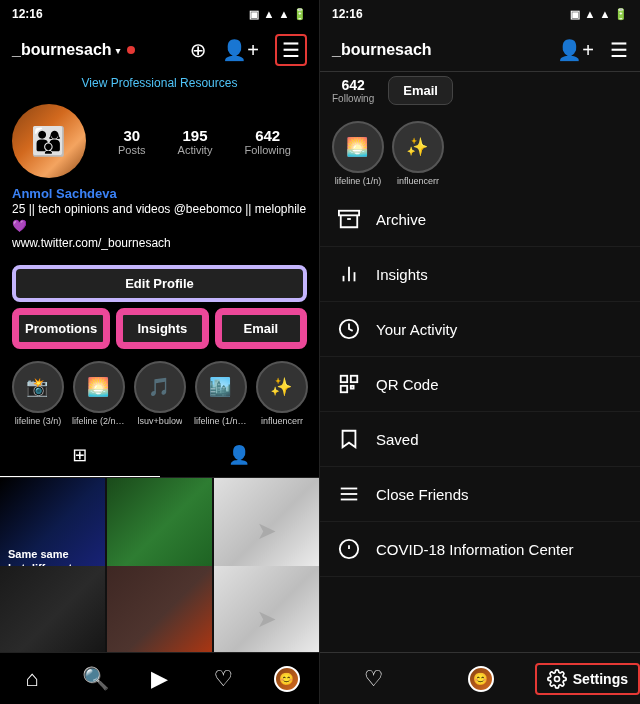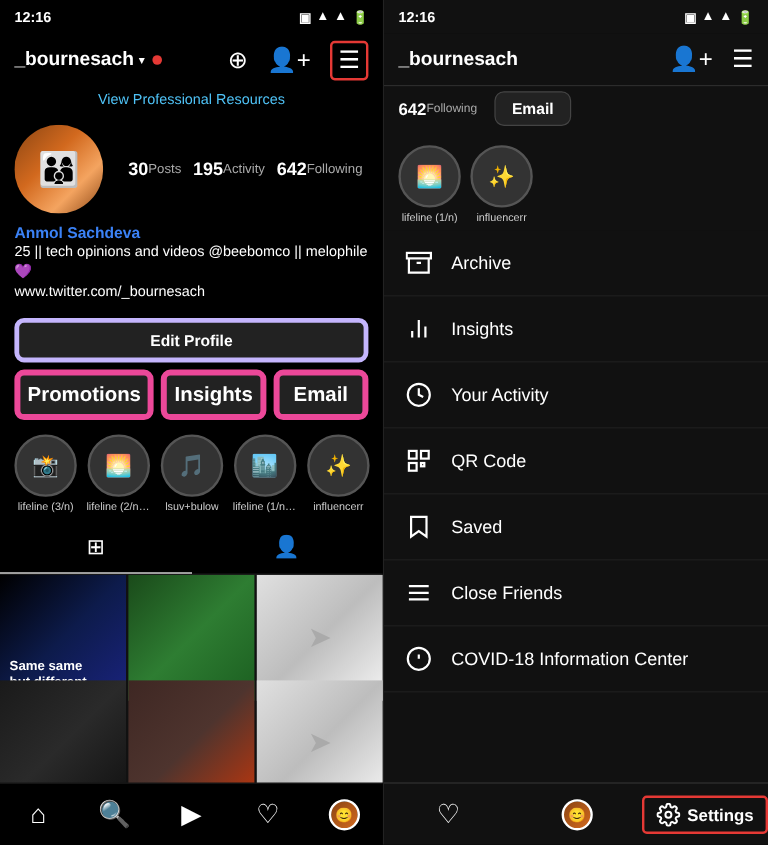--- a/index.html
+++ b/index.html
@@ -140,21 +140,21 @@
       align-items: center;
       justify-content: center;
       font-size: 28px;
     }
     .stats-row {
       display: flex;
       flex: 1;
       justify-content: space-around;
       text-align: center;
     }
-    .stat-item { display: flex; flex-direction: row; align-items: center; }
+    .stat-item { display: flex; flex-direction: column; align-items: center; }
     .stat-num { color: #fff; font-size: 15px; font-weight: 700; }
     .stat-label { color: #aaa; font-size: 11px; }
 
     .profile-info {
       margin-top: 8px;
     }
     .profile-name { color: #3b82f6; font-size: 13px; font-weight: 700; }
     .profile-bio { color: #fff; font-size: 12px; line-height: 1.4; }
 
     
@@ -176,24 +176,24 @@
       margin-bottom: 6px;
     }
     .btn-row {
       display: flex;
       gap: 6px;
     }
     .btn-small {
       flex: 1;
       background: #222;
       color: #fff;
-      border: 5px solid #ec4899;
+      border: 7px solid #ec4899;
       border-radius: 8px;
       padding: 6px;
-      font-size: 17px;
+      font-size: 13px;
       font-weight: 600;
       cursor: pointer;
       text-align: center;
     }
 
     
     .stories-row {
       display: flex;
       gap: 8px;
       padding: 8px 12px;

